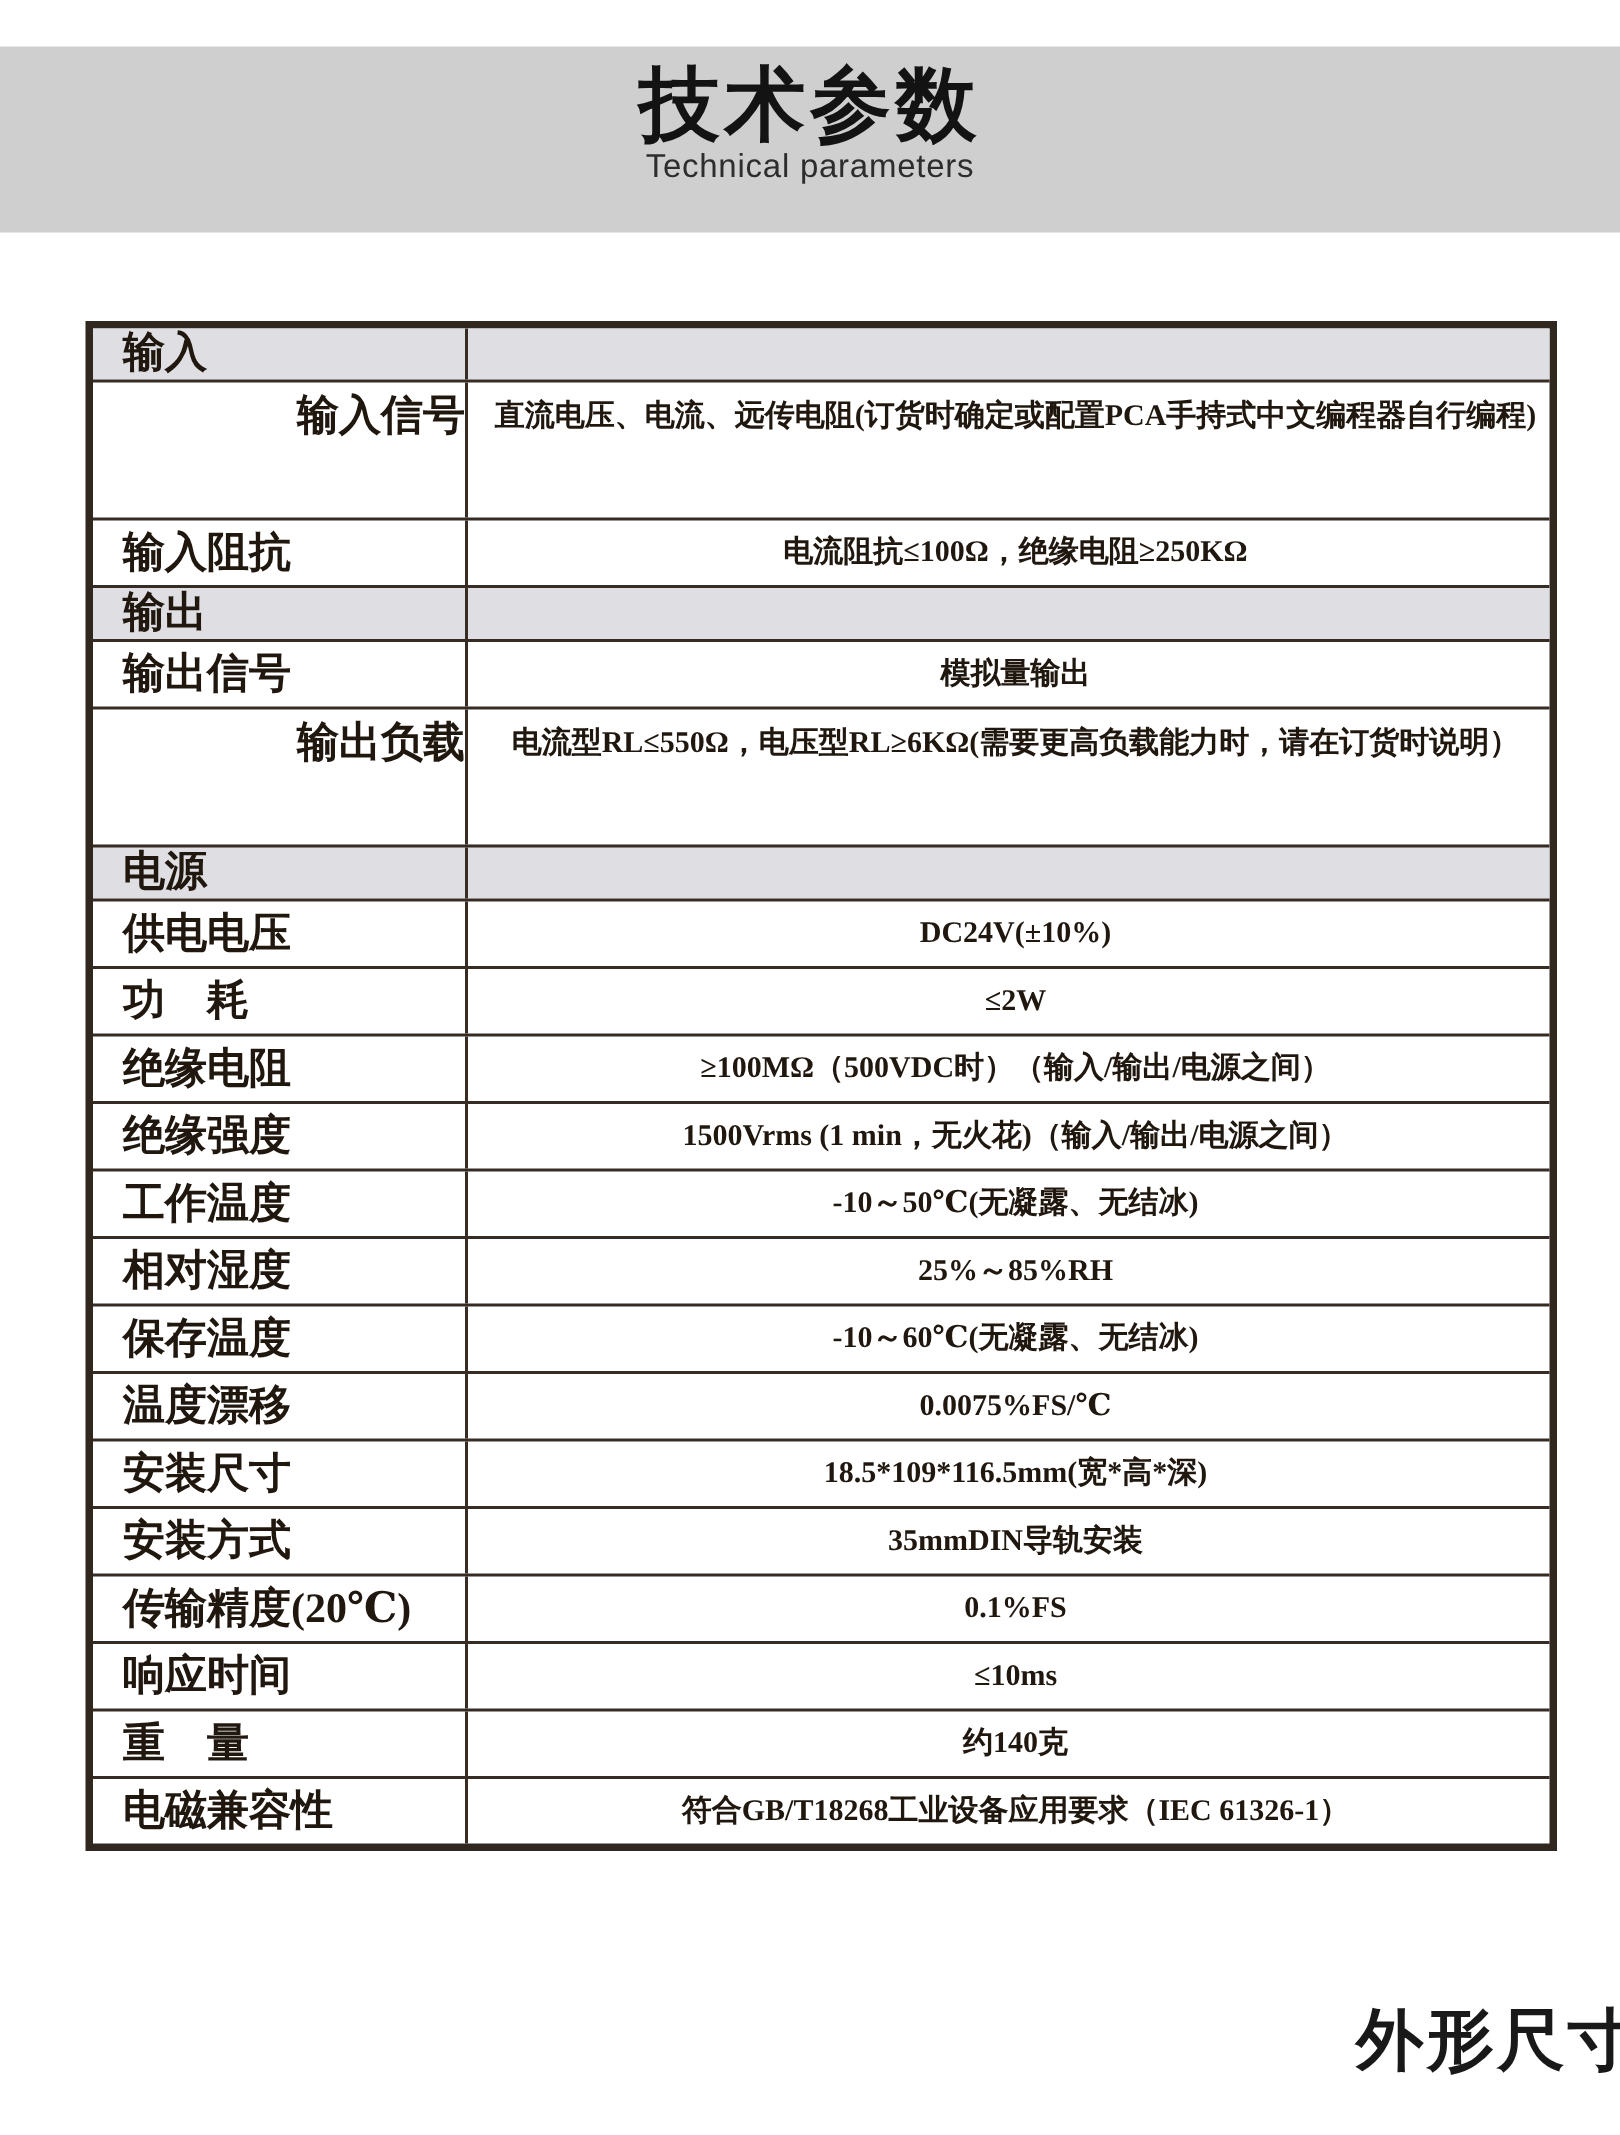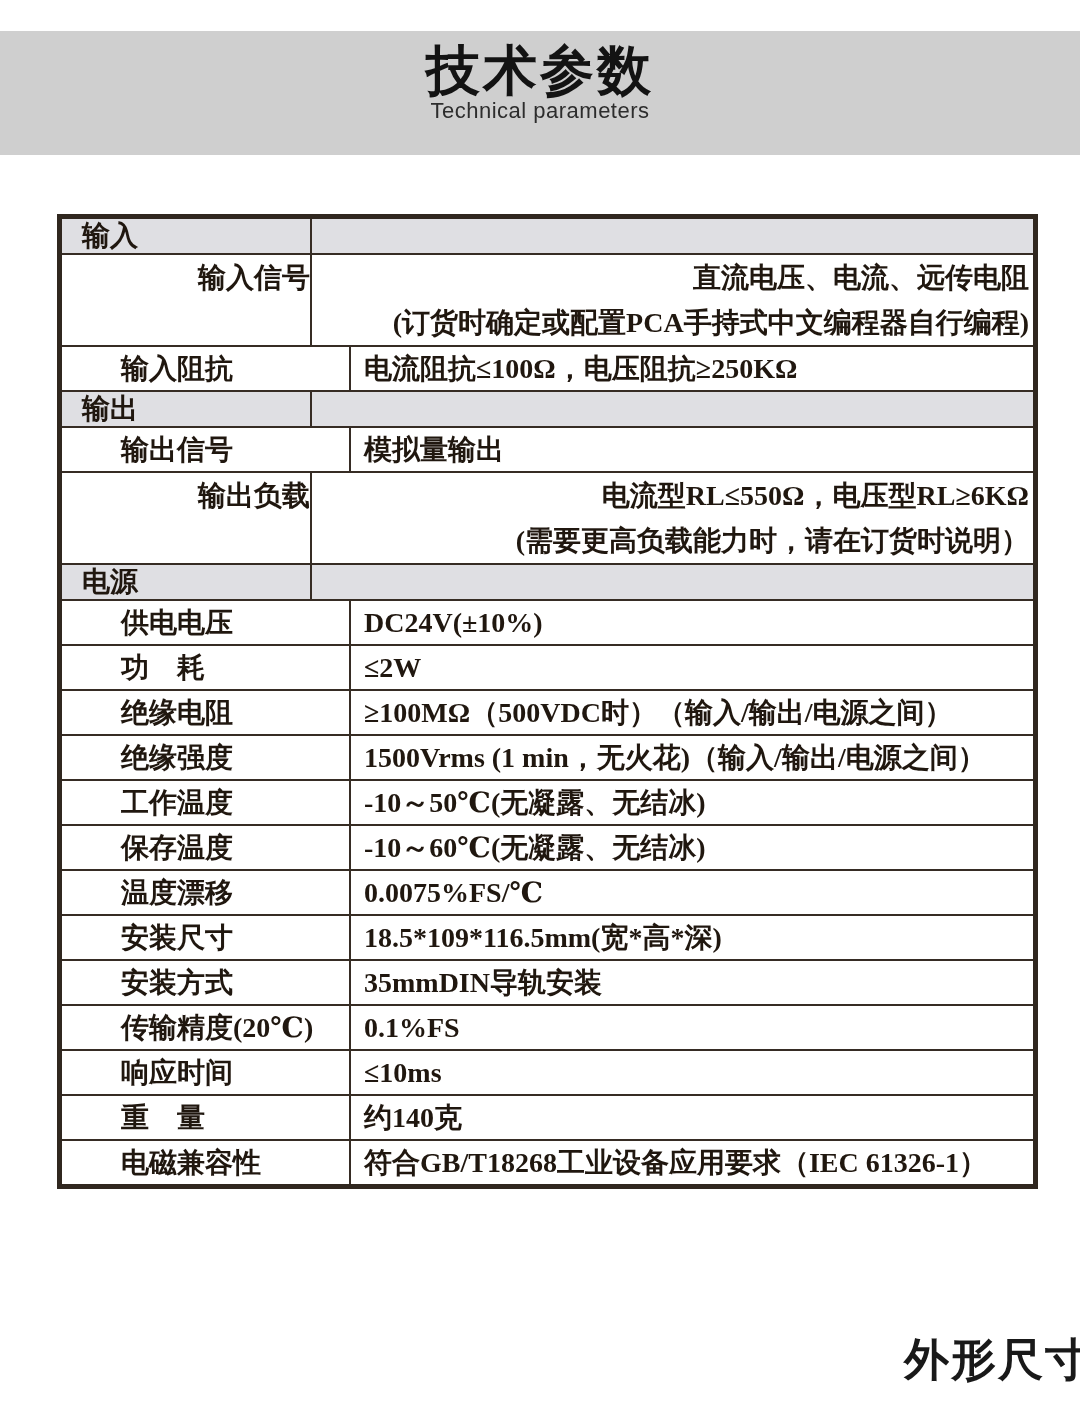--- a/index.html
+++ b/index.html
@@ -44,25 +44,25 @@
   .row:first-child{border-top:none;}
   .label-cell{
     flex:none;width:250px;box-sizing:border-box;
     border-right:2px solid var(--c-line);
     padding-left:20px;
     display:flex;flex-direction:column;justify-content:center;
     font-weight:bold;font-size:28px;color:var(--c-text);
   }
   .value-cell{
     flex:1;box-sizing:border-box;padding-left:13px;padding-right:4px;
-    display:flex;flex-direction:column;justify-content:center;
-    font-weight:bold;font-size:28px;color:var(--c-text);
+    display:flex;flex-direction:row;justify-content:center;
+    font-weight:bold;font-size:20px;color:var(--c-text);
   }
   .value-line{line-height:43px;white-space:nowrap;}
-  .row.single{min-height:43px;padding-left:39px;}
+  .row.single{min-height:43px;}
   .row.double{min-height:90px;text-align:right;}
   .row.double .value-line{line-height:45px;}
   .row.double .label-cell{justify-content:flex-start;}
   .row.double .label-cell .label-text{line-height:45px;}
   .row.section{min-height:34px;background:var(--c-section);gap:24px;}
   .row.section .label-cell{justify-content:center;}
   .row.section .label-cell .label-text{line-height:34px;}
   .label-text{line-height:43px;}
 
   
@@ -98,21 +98,21 @@
     <div class="cell value-cell">
           <div class="value-line">直流电压、电流、远传电阻</div>
           <div class="value-line">(订货时确定或配置PCA手持式中文编程器自行编程)</div>
         </div>
   </div>
       <div class="row single">
     <div class="cell label-cell">
       <span class="label-text">输入阻抗</span>
     </div>
     <div class="cell value-cell">
-          <div class="value-line">电流阻抗≤100Ω，电压阻抗≥250KΩ</div>
+          <div class="value-line">电流阻抗≤100Ω，绝缘电阻≥250KΩ</div>
         </div>
   </div>
       <div class="row section">
     <div class="cell label-cell">
       <span class="label-text">输出</span>
     </div>
     <div class="cell value-cell"></div>
   </div>
       <div class="row single">
     <div class="cell label-cell">
@@ -172,20 +172,28 @@
       <div class="row single">
     <div class="cell label-cell">
       <span class="label-text">工作温度</span>
     </div>
     <div class="cell value-cell">
           <div class="value-line">-10～50℃(无凝露、无结冰)</div>
         </div>
   </div>
       <div class="row single">
     <div class="cell label-cell">
+      <span class="label-text">相对湿度</span>
+    </div>
+    <div class="cell value-cell">
+          <div class="value-line">25%～85%RH</div>
+        </div>
+  </div>
+      <div class="row single">
+    <div class="cell label-cell">
       <span class="label-text">保存温度</span>
     </div>
     <div class="cell value-cell">
           <div class="value-line">-10～60℃(无凝露、无结冰)</div>
         </div>
   </div>
       <div class="row single">
     <div class="cell label-cell">
       <span class="label-text">温度漂移</span>
     </div>

